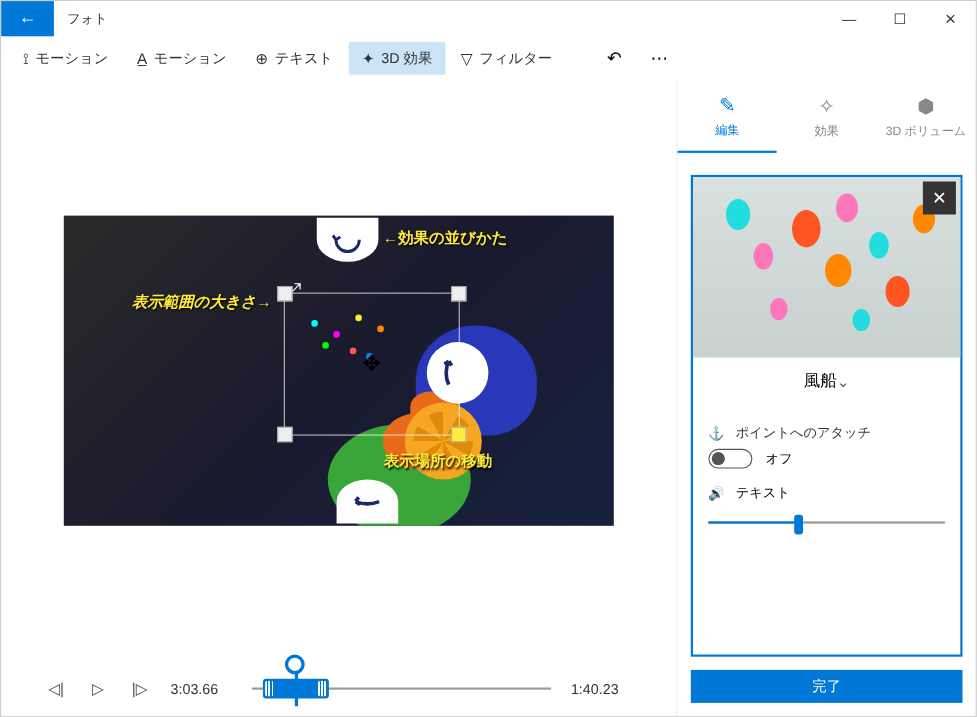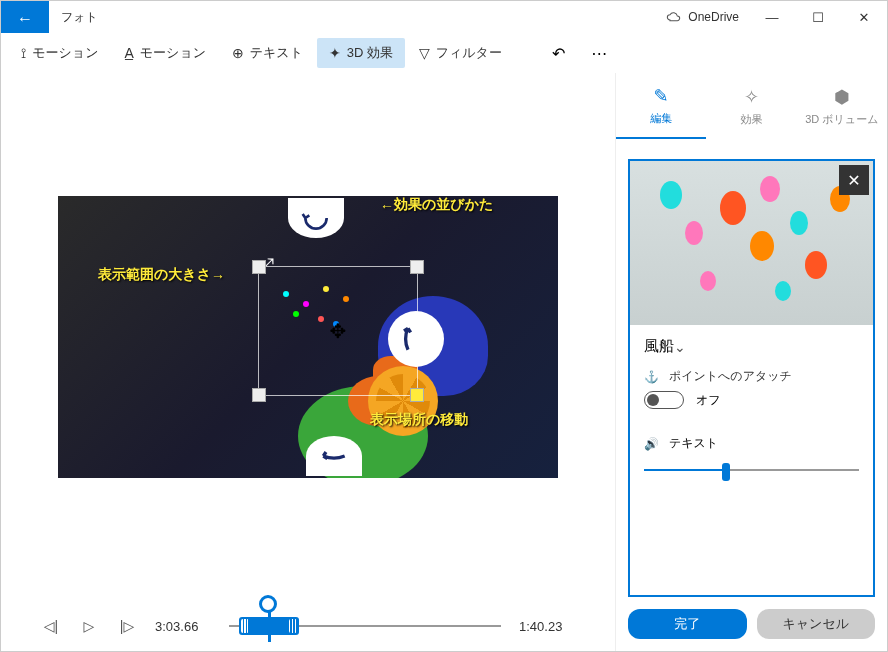--- a/index.html
+++ b/index.html
@@ -28,23 +28,23 @@
 .bird { position: absolute; right: 50px; top: 70px; width: 180px; height: 180px; }
 .bird-head { position: absolute; right: 20px; top: 30px; width: 110px; height: 100px; background: #2838b8; border-radius: 50% 50% 40% 40%; }
 .bird-beak { position: absolute; right: 90px; top: 90px; width: 45px; height: 35px; background: #e86a1a; border-radius: 40% 20% 50% 30%; }
 .bird-body { position: absolute; right: 80px; top: 120px; width: 130px; height: 100px; background: #3aa63a; border-radius: 50%; }
 .bird-chest { position: absolute; right: 100px; top: 110px; width: 60px; height: 50px; background: #e86a1a; border-radius: 50%; }
 .ball { position: absolute; right: 70px; bottom: 10px; width: 70px; height: 70px; background: #f5a623; border-radius: 50%; }
 .ball::before { content: ""; position: absolute; inset: 8px; border-radius: 50%; background: repeating-conic-gradient(#f5a623 0 30deg, #e08a0a 30deg 60deg); }
 
 
 .annot { position: absolute; color: #ffeb3b; font-size: 14px; font-weight: bold; text-shadow: 1px 1px 2px #000; }
-.annot.a1 { top: 0; left: 290px; margin-left: 32px; }
-.annot.a2 { top: 70px; left: 40px; }
-.annot.a3 { top: 215px; left: 312px; }
+.annot.a1 { top: 12px; left: 290px; }
+.annot.a2 { top: 70px; left: 62px; font-style: italic; }
+.annot.a3 { top: 215px; left: 291px; }
 
 .selbox { position: absolute; top: 70px; left: 200px; width: 160px; height: 130px; border: 1px solid rgba(255,255,255,0.7); }
 .handle { position: absolute; width: 14px; height: 14px; background: #eee; border: 1px solid #aaa; }
 .handle.tl { top: -7px; left: -7px; }
 .handle.tr { top: -7px; right: -7px; }
 .handle.bl { bottom: -7px; left: -7px; }
 .handle.br { bottom: -7px; right: -7px; background: #ffeb3b; }
 .move-cross { position: absolute; top: 50%; left: 50%; transform: translate(-50%,-50%); font-size: 20px; color: #000; }
 .confetti { position: absolute; top: 85px; left: 215px; width: 100px; height: 70px; }
 .confetti span { position: absolute; width: 6px; height: 6px; border-radius: 50%; }
@@ -70,54 +70,46 @@
 .right-tabs { display: flex; height: 66px; }
 .rtab { flex: 1; display: flex; flex-direction: column; align-items: center; justify-content: center; gap: 4px; font-size: 11px; color: #888; }
 .rtab.active { color: #0078d7; border-bottom: 2px solid #0078d7; }
 .rtab-icon { font-size: 18px; }
 
 .panel { flex: 1; margin: 20px 12px 0 12px; border: 2px solid #0078d7; position: relative; display: flex; flex-direction: column; }
 .panel-thumb { height: 164px; background: linear-gradient(#d8e0e0,#c8d0d0); position: relative; overflow:hidden; }
 .balloon { position: absolute; border-radius: 50%; }
 .panel-close { position: absolute; top: 4px; right: 4px; width: 30px; height: 30px; background: #333; color: #fff; display:flex; align-items:center; justify-content:center; font-size:16px; }
 .panel-body { padding: 12px 14px; }
-.panel-title-row { display:flex; justify-content:flex-start; align-items:center; margin-bottom:12px; }
+.panel-title-row { display:flex; justify-content:center; align-items:center; margin-bottom:29px; }
 .panel-title { font-size: 15px; }
 .chev { font-size: 14px; color:#555; }
 .anchor-row { display:flex; align-items:center; gap:10px; font-size:12px; color:#333; margin-bottom:6px;}
-.toggle-row { display:flex; align-items:center; gap:12px; margin-bottom:26px; }
+.toggle-row { display:flex; align-items:center; gap:12px; margin-bottom:14px; }
 .toggle { width: 40px; height: 18px; border: 1px solid #555; border-radius: 9px; position: relative; }
 .toggle::after { content:""; position:absolute; left:2px; top:2px; width:12px; height:12px; background:#555; border-radius:50%; }
 .toggle-label { font-size: 12px; }
 .vol-row { display:flex; align-items:center; gap:10px; font-size:12px; margin-bottom:8px; }
 .slider { position: relative; height: 20px; }
 .slider-line { position:absolute; top:9px; left:0; right:0; height:2px; background:#999; }
 .slider-fill { position:absolute; top:9px; left:0; width:38%; height:2px; background:#0078d7; }
 .slider-thumb { position:absolute; top:3px; left:calc(38% - 4px); width:8px; height:18px; background:#0078d7; border-radius:3px; }
 
 .footer-btns { display:flex; gap:10px; padding:12px; }
-.btn { flex:1; height:30px; display:flex; align-items:center; justify-content:center; font-size:13px;border-radius:12px; }
+.btn { flex:1; height:30px; display:flex; align-items:center; justify-content:center; font-size:13px; }
 .btn.primary { background:#0078d7; color:#fff; }
 .btn.secondary { background:#ccc; color:#333; }
 </style>
 </head>
 <body>
 
 <div class="titlebar">
   <div class="back-btn">←</div>
   <div class="app-title">フォト</div>
   <div class="titlebar-spacer"></div>
-  <div class="onedrive">
-    <span>
-      <svg width="16" height="12" viewBox="0 0 24 16">
-          <path fill="none" stroke="#555" stroke-width="1.6" d="M6 14a4 4 0 010-8 6 6 0 0111 2 3.5 3.5 0 010 7H6z"></path>
-        </svg>
-    </span>
-    <span>OneDrive</span>
-  </div>
   <div class="win-btn">—</div>
   <div class="win-btn">☐</div>
   <div class="win-btn close">✕</div>
 </div>
 
 <div class="toolbar">
   <div class="tool-btn">
     <span class="tool-icon">⟟</span>
     <span>モーション</span>
   </div>
@@ -263,16 +255,15 @@
         <div class="slider">
           <div class="slider-line"></div>
           <div class="slider-fill"></div>
           <div class="slider-thumb"></div>
         </div>
       </div>
     </div>
 
     <div class="footer-btns">
       <div class="btn primary">完了</div>
-      <div class="btn secondary">キャンセル</div>
     </div>
   </div>
 </div>
 
 </body></html>

